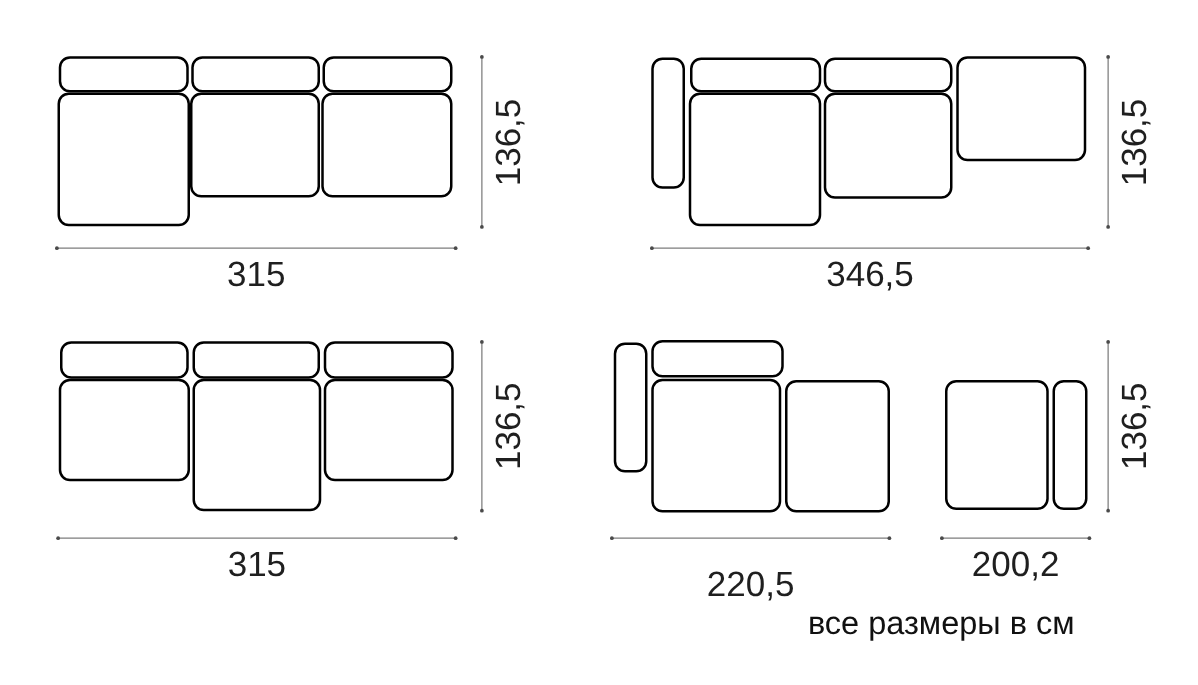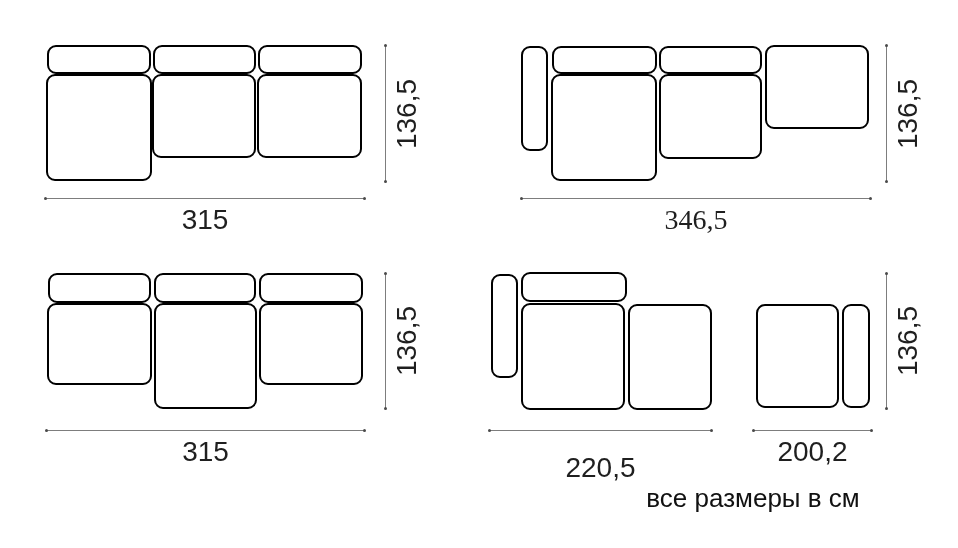--- a/index.html
+++ b/index.html
@@ -52,21 +52,21 @@
         <div class="dim-label v" style="left: 407px; top: 113.5px;">136,5</div>
       </div>
       <div class="diagram-group">
         <div class="piece" style="left: 521px; top: 46px; width: 27px; height: 105px;"></div>
         <div class="piece" style="left: 552px; top: 46px; width: 105px; height: 28px;"></div>
         <div class="piece" style="left: 659px; top: 46px; width: 103px; height: 28px;"></div>
         <div class="piece" style="left: 765px; top: 45px; width: 104px; height: 84px;"></div>
         <div class="piece" style="left: 551px; top: 74px; width: 106px; height: 107px;"></div>
         <div class="piece" style="left: 659px; top: 74px; width: 103px; height: 85px;"></div>
         <div class="dim-h" style="left: 521px; top: 198px; width: 350px;"></div>
-        <div class="dim-label h" style="left: 696px; top: 206px; font-family: Liberation Serif, serif;">346,5</div>
+        <div class="dim-label h" style="left: 696px; top: 206px;">346,5</div>
         <div class="dim-v" style="left: 886px; top: 45px; height: 137px;"></div>
         <div class="dim-label v" style="left: 908px; top: 113.5px;">136,5</div>
       </div>
       <div class="diagram-group">
         <div class="piece" style="left: 48px; top: 273px; width: 103px; height: 30px;"></div>
         <div class="piece" style="left: 154px; top: 273px; width: 102px; height: 30px;"></div>
         <div class="piece" style="left: 259px; top: 273px; width: 104px; height: 30px;"></div>
         <div class="piece" style="left: 47px; top: 303px; width: 105px; height: 82px;"></div>
         <div class="piece" style="left: 154px; top: 303px; width: 103px; height: 106px;"></div>
         <div class="piece" style="left: 259px; top: 303px; width: 104px; height: 82px;"></div>

